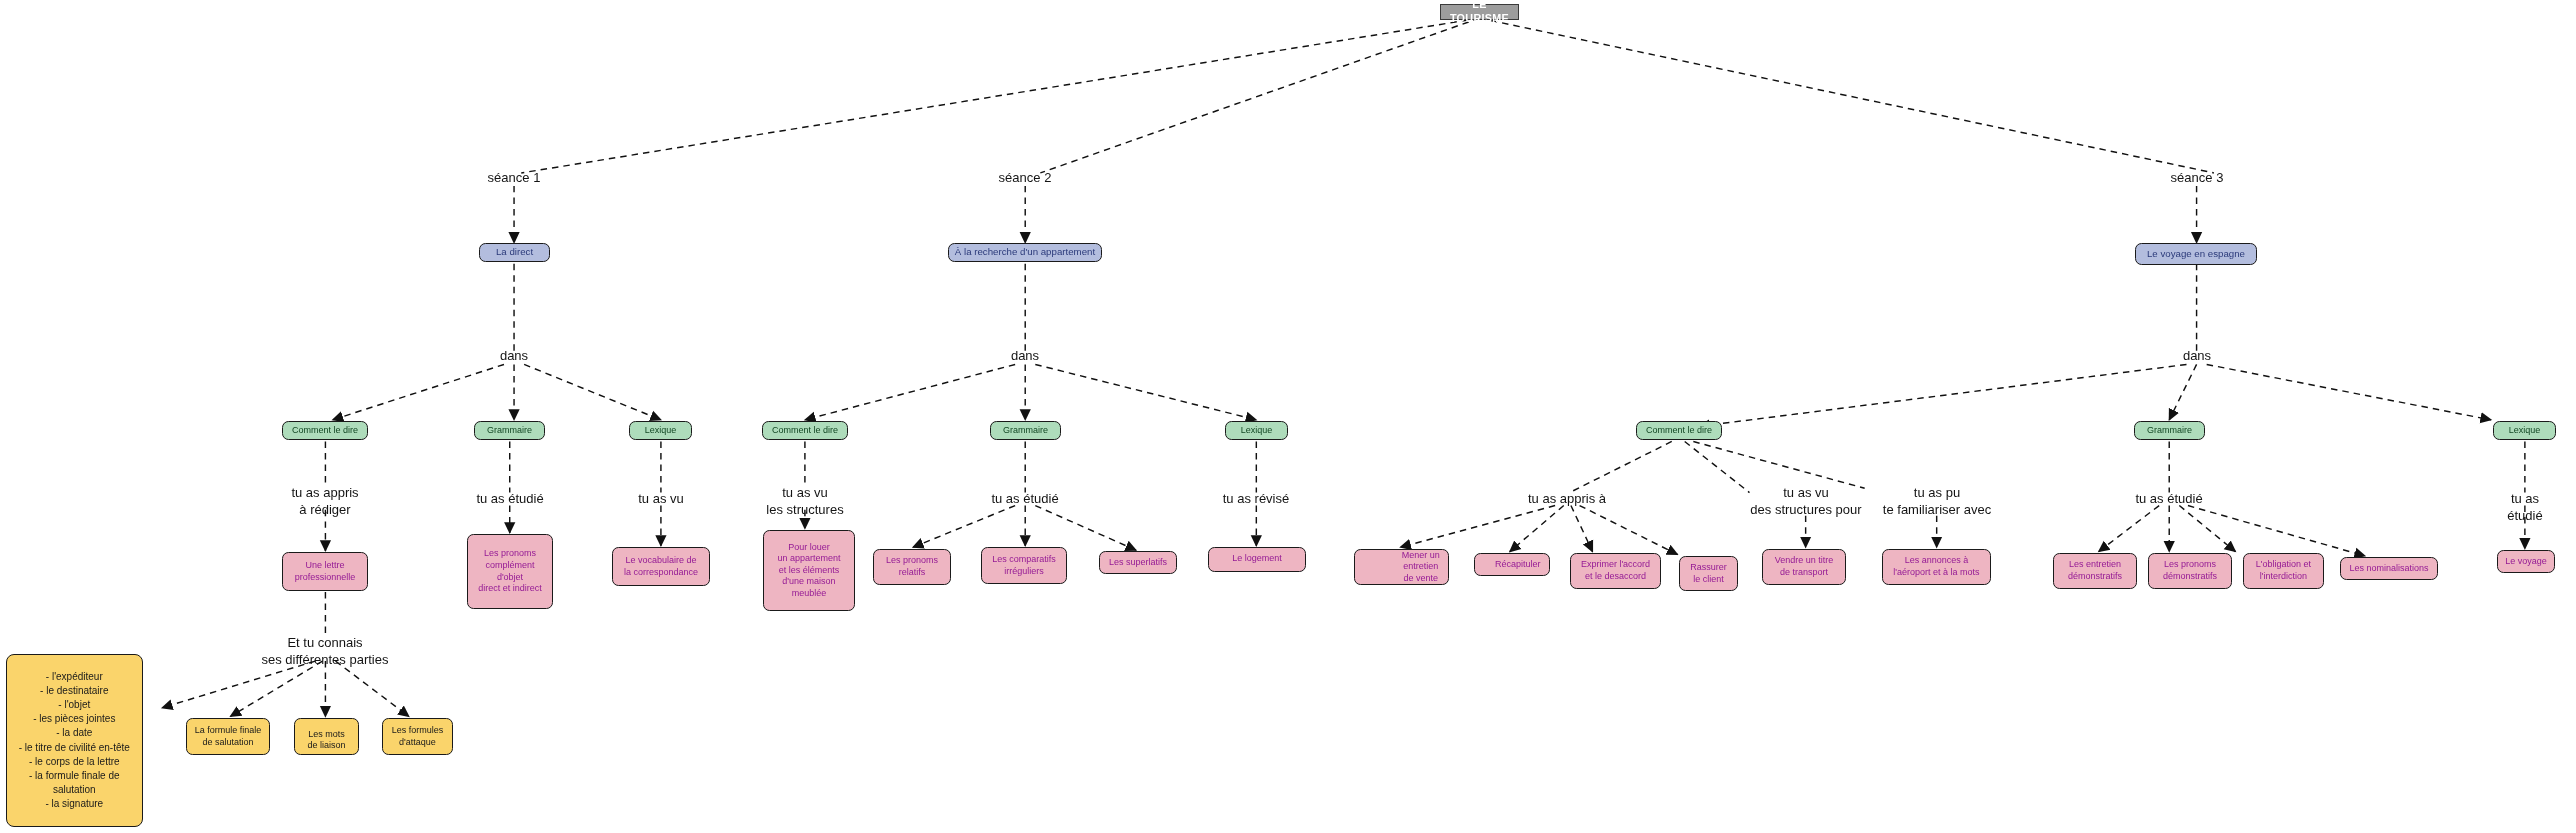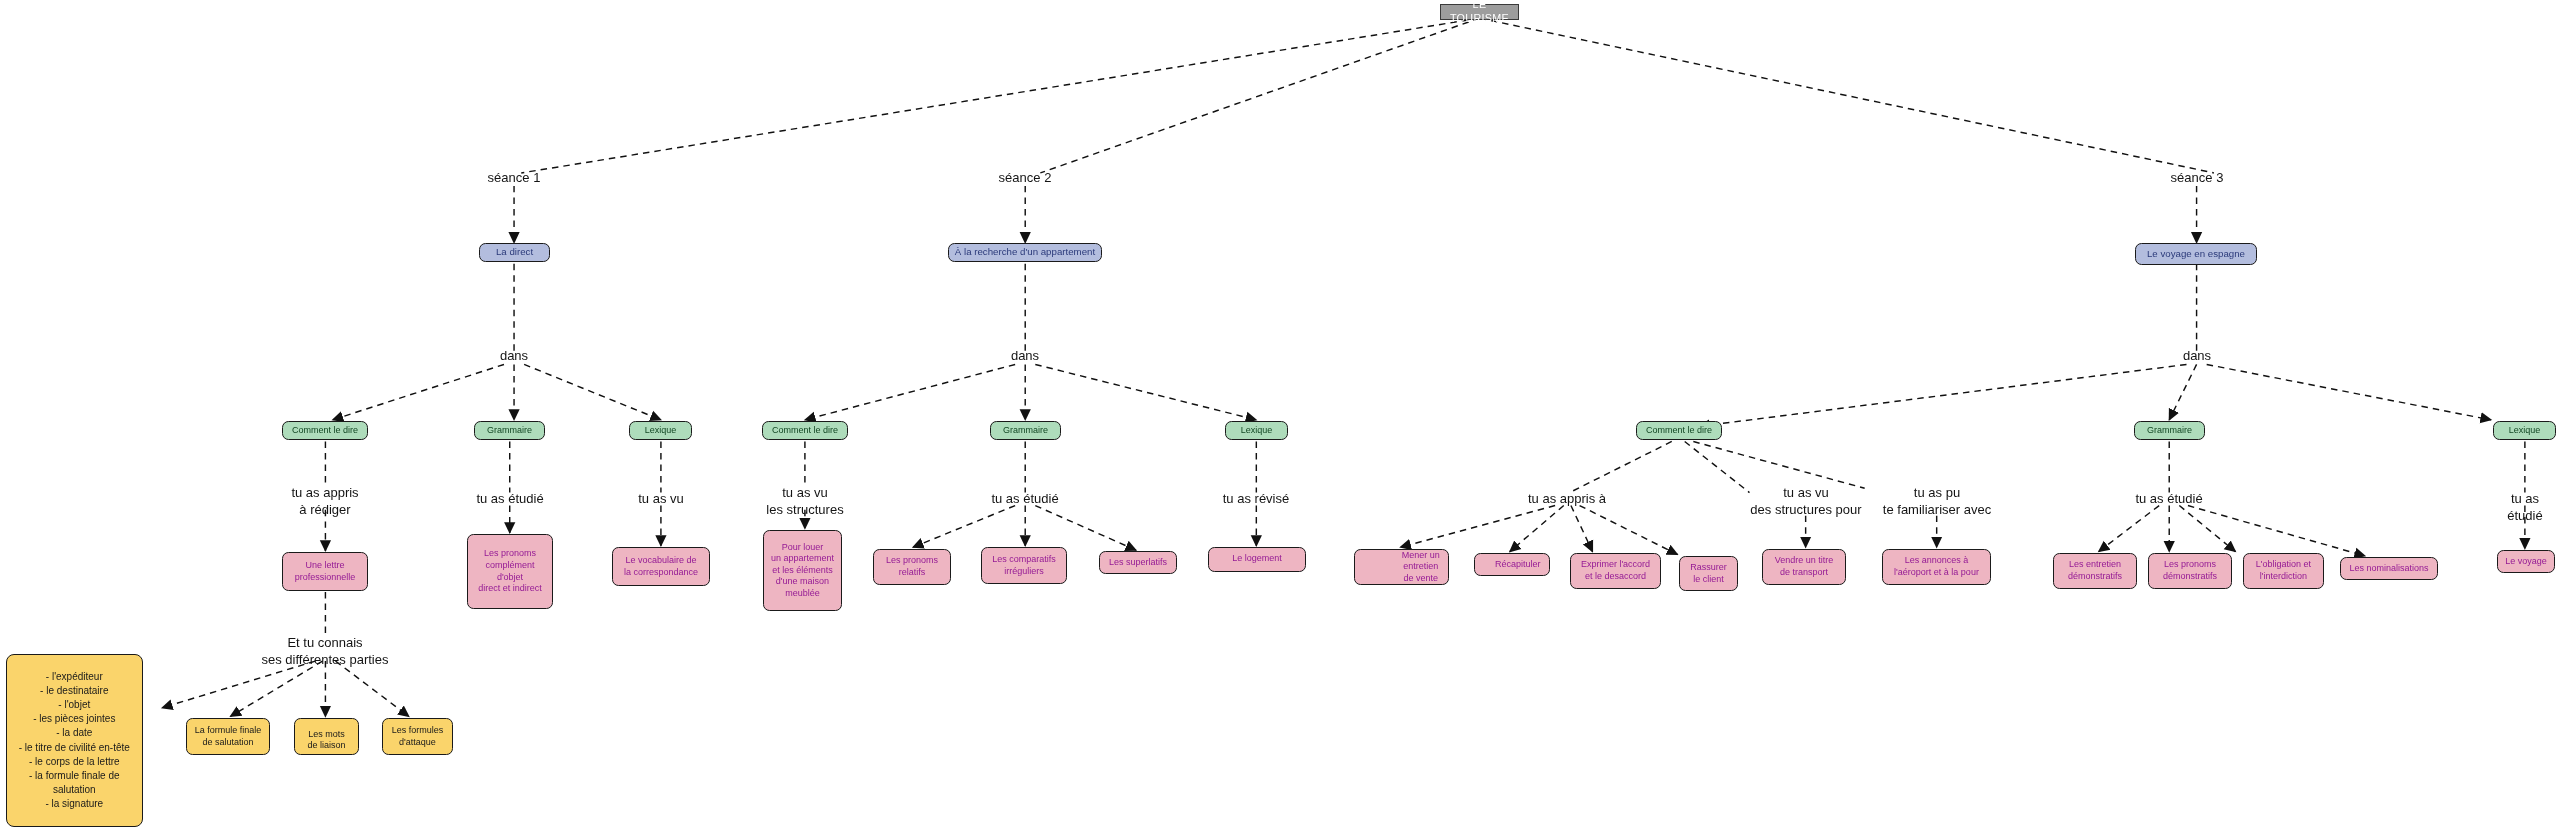--- a/index.html
+++ b/index.html
@@ -42,21 +42,21 @@
     white-space: pre-line;
     padding: 2.2px 4.3px;
   }
 
   
   .node.root {
     background: #9d9d9d;
     border: 1.4px solid #3a3a3a;
     border-radius: 0;
     color: #ffffff;
-    font-weight: normal;
+    font-weight: bold;
     font-size: 10.8px;
     letter-spacing: 0.3px;
   }
 
   
   .node.session {
     background: #b3bdde;
     border-color: #1a1a1a;
     border-radius: 6.5px;
     color: #2b3a7a;
@@ -296,21 +296,21 @@
   <div class="node part" style="left:382px; top:718px; width:71px; height:37px;">
     <span>Les formules
 d'attaque</span>
   </div>
 
   <div class="edge-label" style="left:805px; top:485px;">tu as vu
 les structures</div>
   <div class="edge-label" style="left:1025px; top:491px;">tu as étudié</div>
   <div class="edge-label" style="left:1256px; top:491px;">tu as révisé</div>
 
-  <div class="node leaf" style="left:763px; top:530px; width:79px; height:81px;">
+  <div class="node leaf" style="left:763px; top:530px; width:92px; height:81px;">
     <span>Pour louer
 un appartement
 et  les éléments
 d'une maison
 meublée</span>
   </div>
   <div class="node leaf" style="left:873px; top:549px; width:78px; height:36px;">
     <span>Les pronoms
 relatifs</span>
   </div>
@@ -345,21 +345,21 @@
   <div class="node leaf" style="left:1679px; top:556px; width:59px; height:35px;">
     <span>Rassurer
 le client</span>
   </div>
   <div class="node leaf" style="left:1762px; top:549px; width:84px; height:36px;">
     <span>Vendre un titre
 de transport</span>
   </div>
   <div class="node leaf" style="left:1882px; top:549px; width:109px; height:36px;">
     <span>Les annonces à
-l'aéroport et à la pour</span>
+l'aéroport et à la mots</span>
   </div>
 
   <div class="edge-label" style="left:2169px; top:491px;">tu as étudié</div>
 
   <div class="node leaf" style="left:2053px; top:553px; width:84px; height:36px;">
     <span>Les entretien
 démonstratifs</span>
   </div>
   <div class="node leaf" style="left:2148px; top:553px; width:84px; height:36px;">
     <span>Les pronoms

